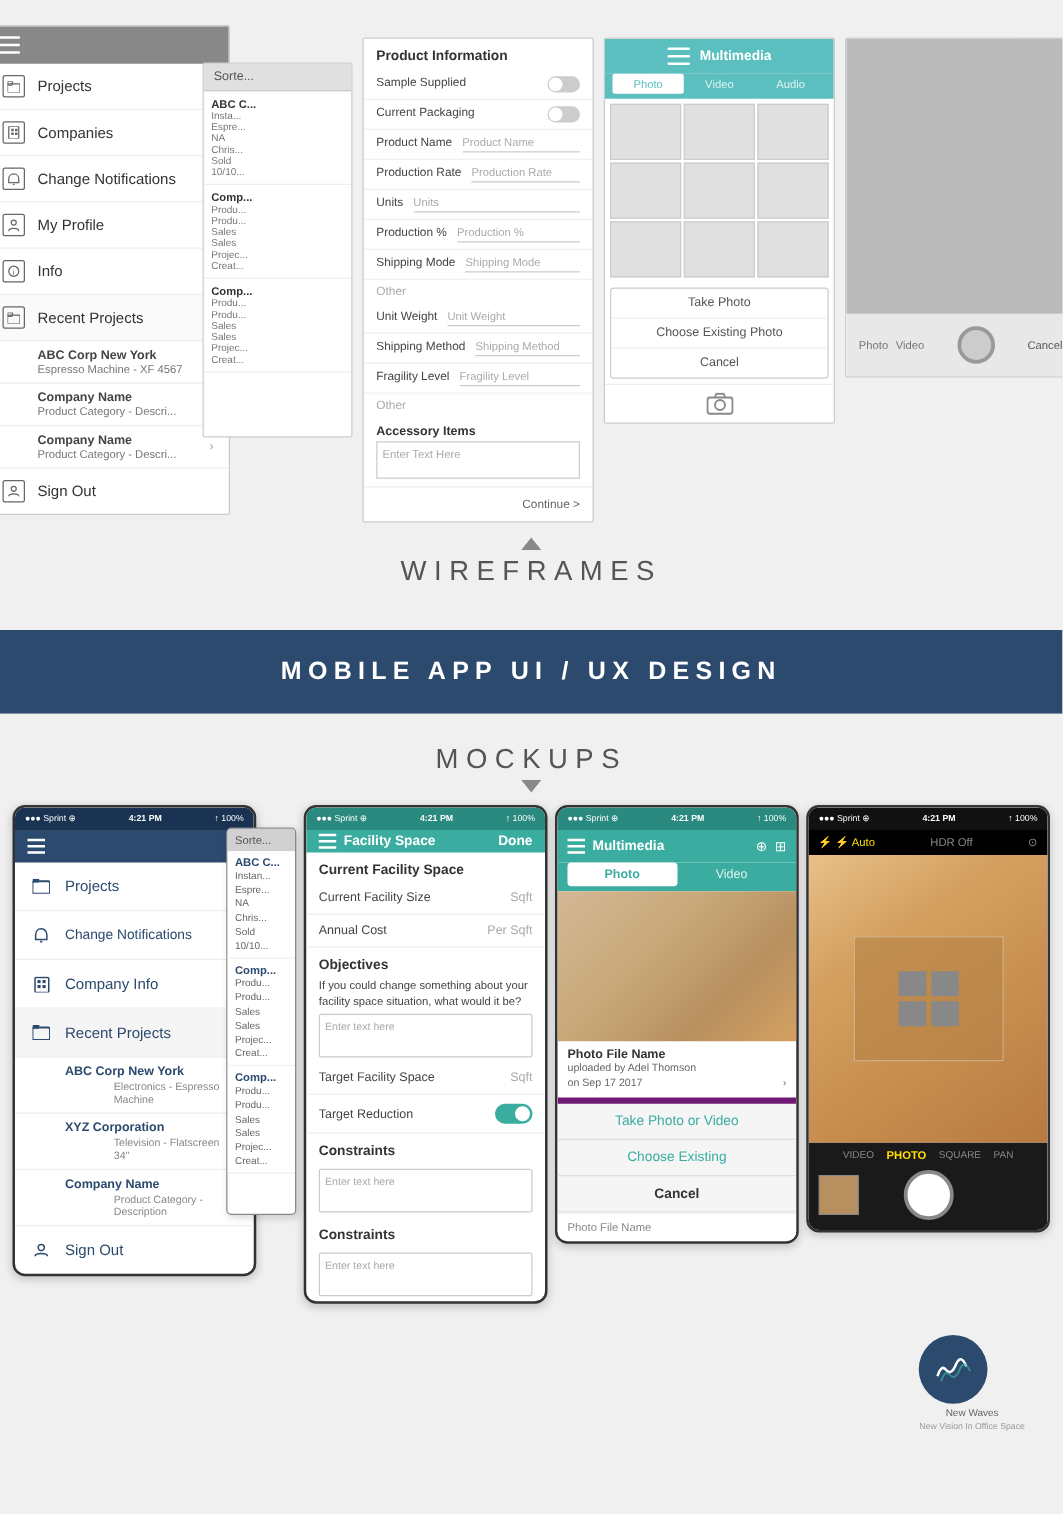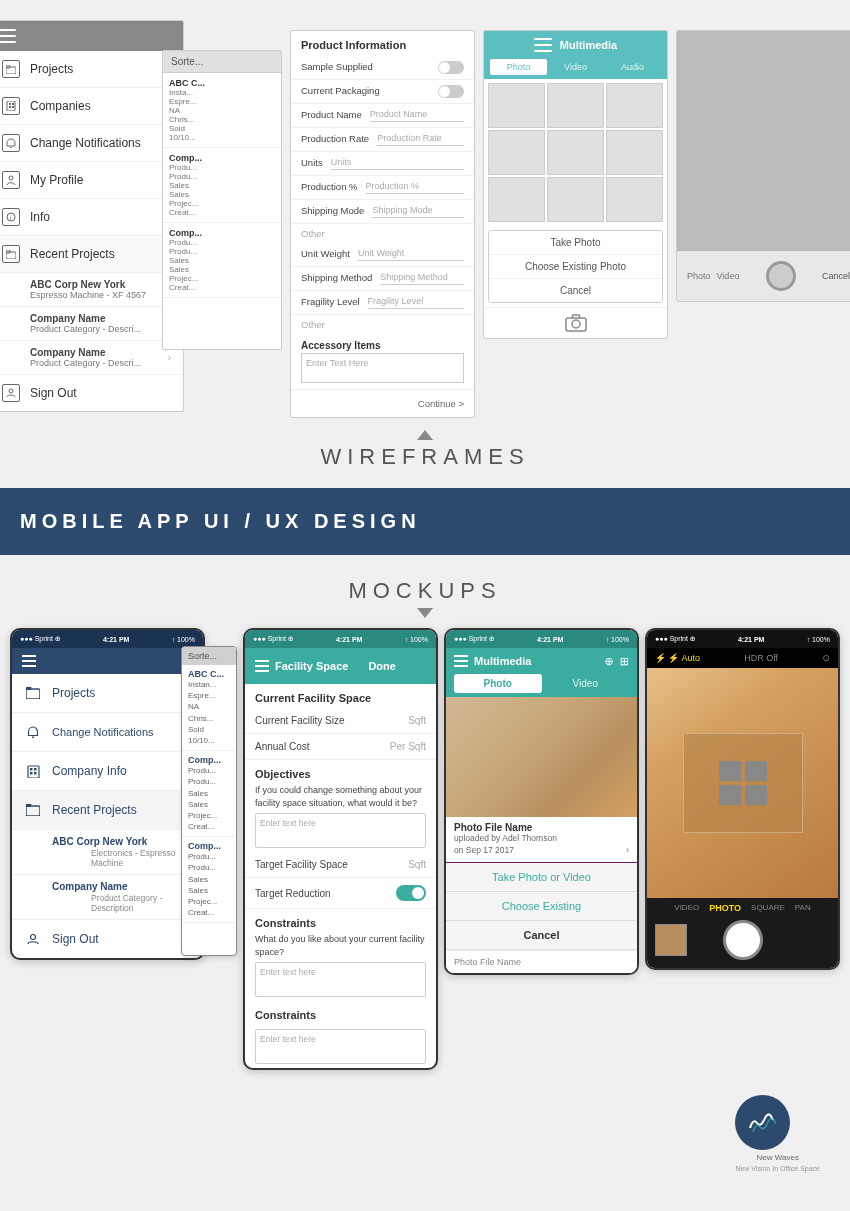--- a/index.html
+++ b/index.html
@@ -339,20 +339,22 @@
       border-left: 8px solid transparent;
       border-right: 8px solid transparent;
       border-top: 10px solid #888;
       margin: 4px auto 0;
     }
 
     
     .mobile-banner {
       background: #2c4a6e;
       padding: 22px 20px;
+      text-align: center;
+      margin-top: 16px;
     }
     .mobile-banner-text {
       color: #fff;
       font-size: 20px;
       font-weight: 600;
       letter-spacing: 5px;
       text-transform: uppercase;
     }
 
     
@@ -459,23 +461,24 @@
       font-size: 12px;
       color: #2c4a6e;
     }
 
     
     .mock-facility {
       width: 195px;
     }
     .mock-teal-header {
       background: #3aada0;
-      height: 36px;
-      display: flex;
-      align-items: center;
+      height: 18px;
+      display: flex;
+      align-items: center;
+      justify-content: space-between;
       padding: 0 10px;
       font-size: 11px;
       font-weight: 600;
       color: #fff;
       gap: 20px;
     }
     .mock-section-title {
       font-size: 11px;
       font-weight: 600;
       padding: 8px 10px 4px;
@@ -929,20 +932,27 @@
 
       <div class="mock-sub-item" style="display:flex; justify-content:space-between; align-items:center;">
         <div>
           <div class="mock-sub-title">ABC Corp New York</div>
           <div class="mock-sub-desc">Electronics - Espresso Machine</div>
         </div>
         <span class="chevron-right">›</span>
       </div>
       <div class="mock-sub-item" style="display:flex; justify-content:space-between; align-items:center;">
         <div>
+          <div class="mock-sub-title">XYZ Corporation</div>
+          <div class="mock-sub-desc">Television - Flatscreen 34"</div>
+        </div>
+        <span class="chevron-right">›</span>
+      </div>
+      <div class="mock-sub-item" style="display:flex; justify-content:space-between; align-items:center;">
+        <div>
           <div class="mock-sub-title">Company Name</div>
           <div class="mock-sub-desc">Product Category - Description</div>
         </div>
         <span class="chevron-right">›</span>
       </div>
 
       <div class="mock-signout">
         <div class="mock-nav-item-icon">
           <svg width="12" height="12" viewBox="0 0 12 12">
               <circle cx="6" cy="4" r="2.5" fill="none" stroke="#2c4a6e" stroke-width="1.2"></circle>
@@ -1000,21 +1010,20 @@
       <div class="mock-textarea">Enter text here</div>
       <div class="mock-field-row">
         <span class="mock-field-label">Target Facility Space</span>
         <span class="mock-field-value">Sqft</span>
       </div>
       <div class="mock-field-row">
         <span class="mock-field-label">Target Reduction</span>
         <div class="mock-toggle-green"></div>
       </div>
       <div class="mock-section-title">Constraints</div>
-      <div style="padding: 0 10px; font-size:9px; color:#444; line-height:1.4;">What do you like about your current facility space?</div>
       <div class="mock-textarea">Enter text here</div>
       <div class="mock-section-title">Constraints</div>
       <div class="mock-textarea">Enter text here</div>
     </div>
 
     <div class="mock-phone mock-media" style="width:195px; border-radius:10px; overflow:hidden; border:2px solid #333; position:relative;">
       <div class="mock-status-bar" style="background:#2a8a80;">
         <span style="font-size:7px;">●●● Sprint ⊕</span>
         <span style="font-size:7px; font-weight:600;">4:21 PM</span>
         <span style="font-size:7px;">↑ 100%</span>
@@ -1043,21 +1052,21 @@
       </div>
       <div class="mock-photo-caption">
         <div class="mock-photo-name">Photo File Name</div>
         <div class="mock-photo-meta">
           <span>uploaded by Adel Thomson</span><br>
           <span>on Sep 17 2017</span>
           <span style="float:right;">›</span>
         </div>
       </div>
 
-      <div style="background: rgba(245,245,245,0.97); border-top: 1px solid #701a75;">
+      <div style="background: rgba(245,245,245,0.97); border-top: 5px solid #701a75;">
         <div class="mock-action-item">Take Photo or Video</div>
         <div class="mock-action-item">Choose Existing</div>
         <div class="mock-action-item cancel">Cancel</div>
       </div>
       <div style="padding:6px 8px; font-size:9px; color:#888; border-top:1px solid #eee; background:#fff;">Photo File Name</div>
     </div>
 
     <div class="mock-phone mock-camera" style="width:195px; border-radius:10px; overflow:hidden; border:2px solid #333;">
       <div class="mock-status-bar" style="background:#111;">
         <span style="font-size:7px;">●●● Sprint ⊕</span>

